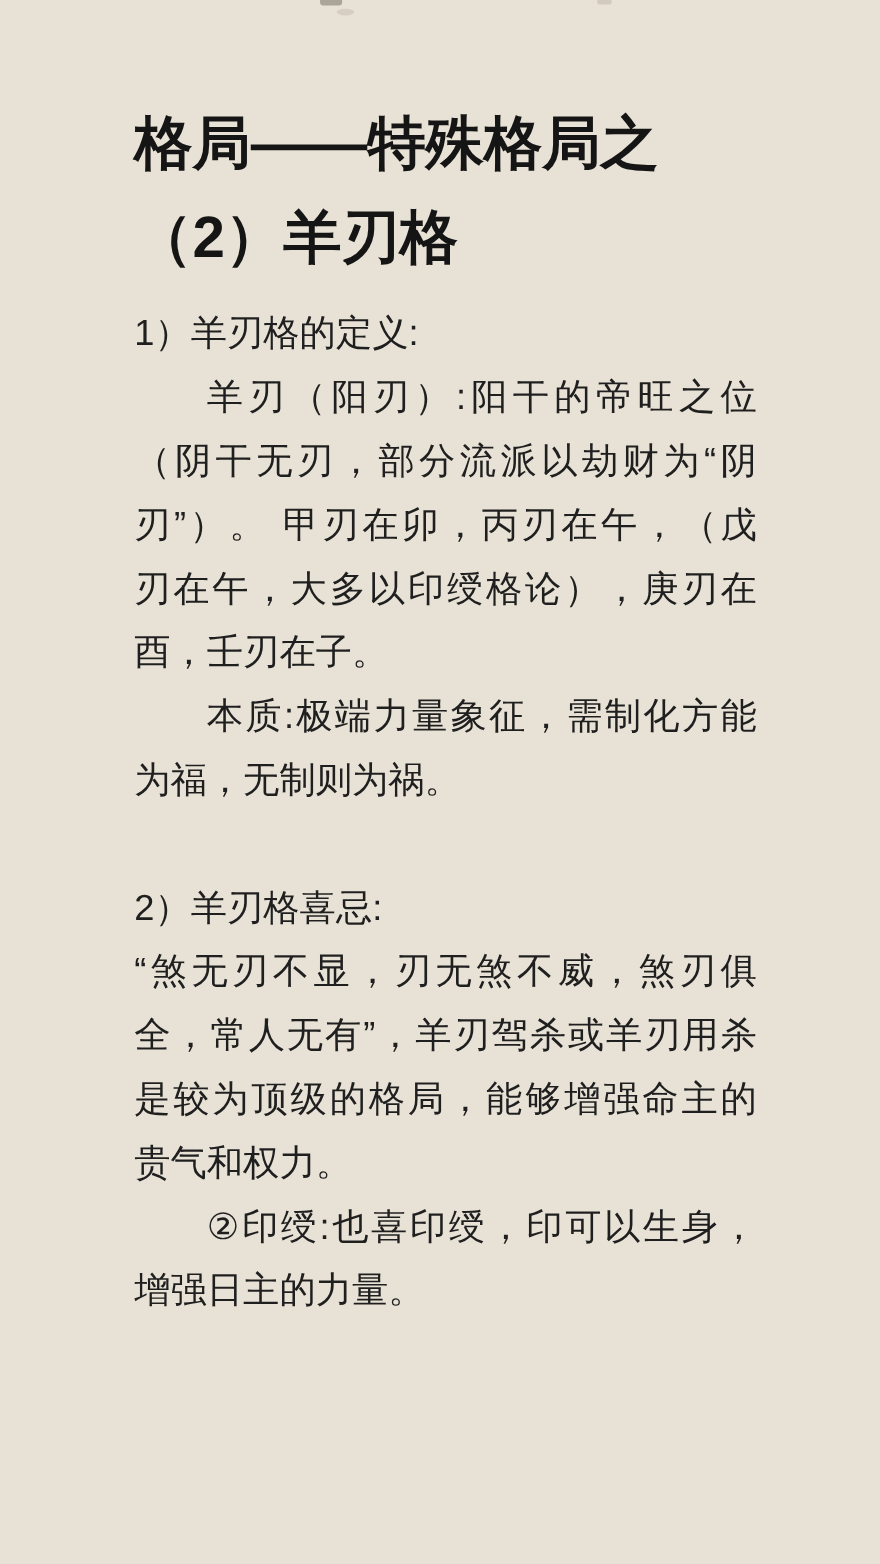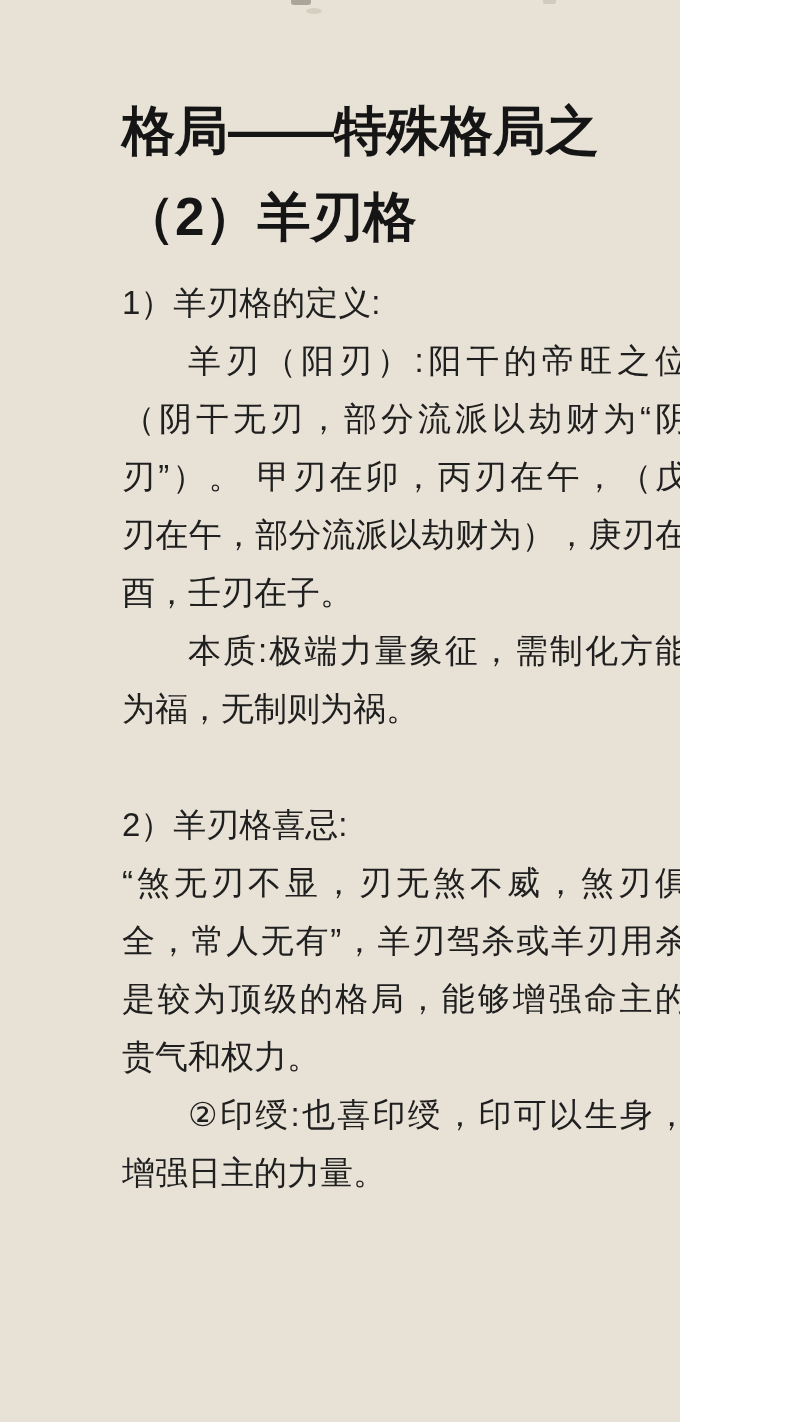--- a/index.html
+++ b/index.html
@@ -1,18 +1,18 @@
 <!DOCTYPE html>
 <html><head>
 <meta charset="utf-8">
 <style>
   html,body{margin:0;padding:0;}
   .page{
     position:relative;
-    width:680px;height:1422px;
+    width:800px;height:1422px;
     background:#e8e2d6;
     overflow:hidden;
     font-family:"Liberation Sans","DejaVu Sans",sans-serif;
     color:#1f1f1f;
   }
   .smudge{position:absolute;pointer-events:none;}
   .s1{left:291px;top:0;width:20px;height:5px;background:#6e675c;opacity:.5;border-radius:0 0 3px 3px;}
   .s2{left:306px;top:8px;width:16px;height:6px;background:#c7c0b1;opacity:.55;border-radius:50%;}
   .s3{left:543px;top:0;width:13px;height:4px;background:#b5ae9f;opacity:.45;border-radius:0 0 2px 2px;}
   .content{
@@ -74,21 +74,21 @@
     <h1 class="title">
       <div class="t-line">格局——特殊格局之</div>
       <div class="t-line">（2）羊刃格</div>
     </h1>
 
     <div class="body">
       <div class="line">1）羊刃格的定义:</div>
       <div class="line fill indent">羊刃（阳刃）:阳干的帝旺之位</div>
       <div class="line fill">（阴干无刃，部分流派以劫财为“阴</div>
       <div class="line fill">刃”）。 甲刃在卯，丙刃在午，（戊</div>
-      <div class="line fill">刃在午，部分流派以劫财为），庚刃在</div>
+      <div class="line fill">刃在午，大多以印绶格论），庚刃在</div>
       <div class="line">酉，壬刃在子。</div>
       <div class="line fill indent">本质:极端力量象征，需制化方能</div>
       <div class="line">为福，无制则为祸。</div>
 
       <div class="spacer"></div>
 
       <div class="line">2）羊刃格喜忌:</div>
       <div class="line fill">“煞无刃不显，刃无煞不威，煞刃俱</div>
       <div class="line fill">全，常人无有”，羊刃驾杀或羊刃用杀</div>
       <div class="line fill">是较为顶级的格局，能够增强命主的</div>

